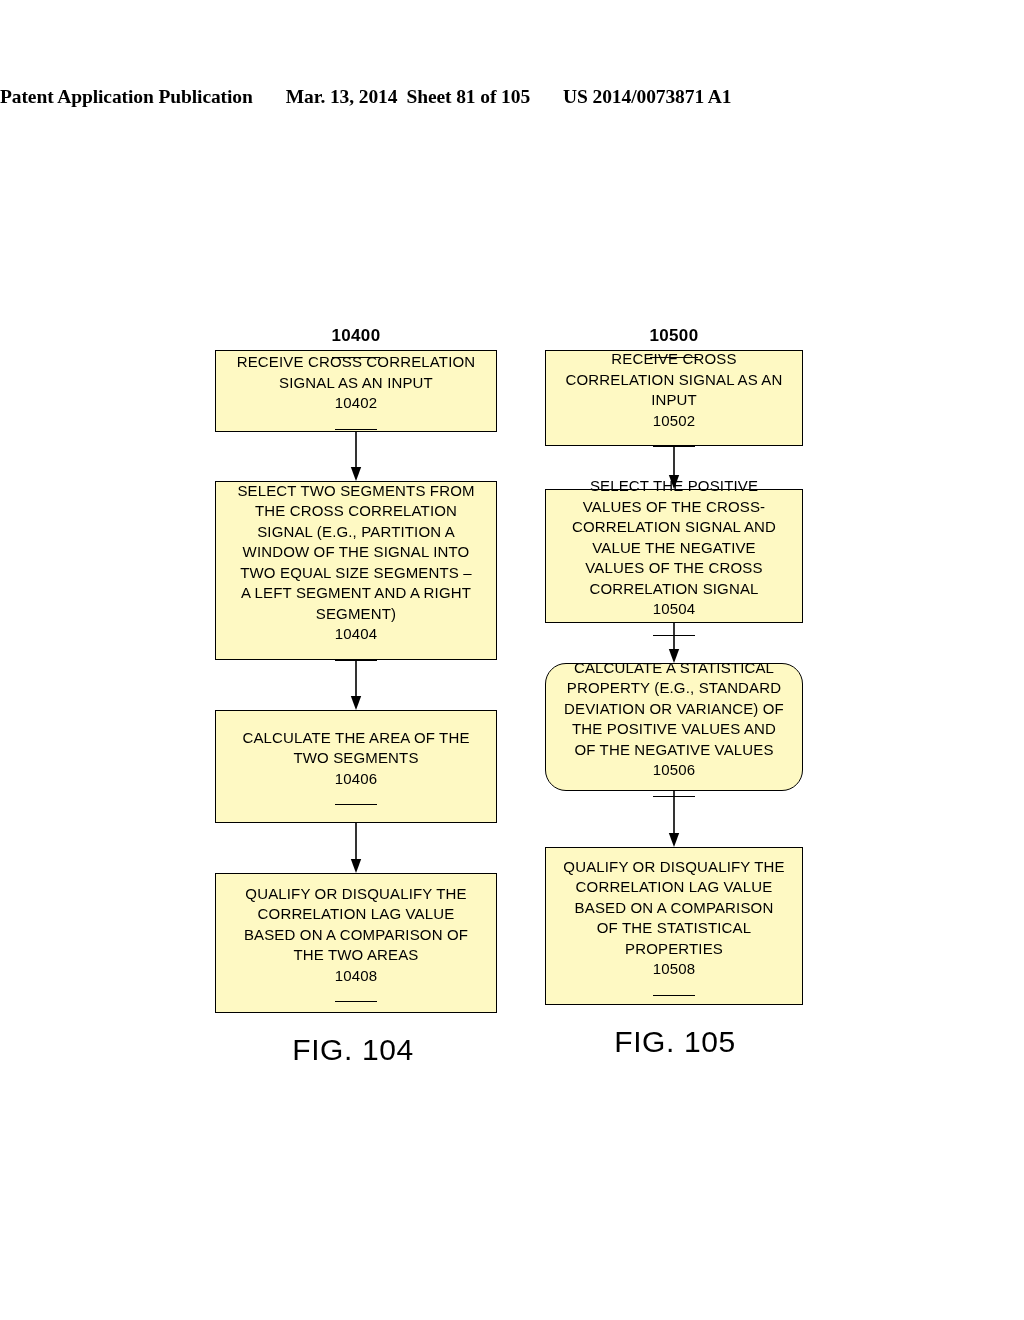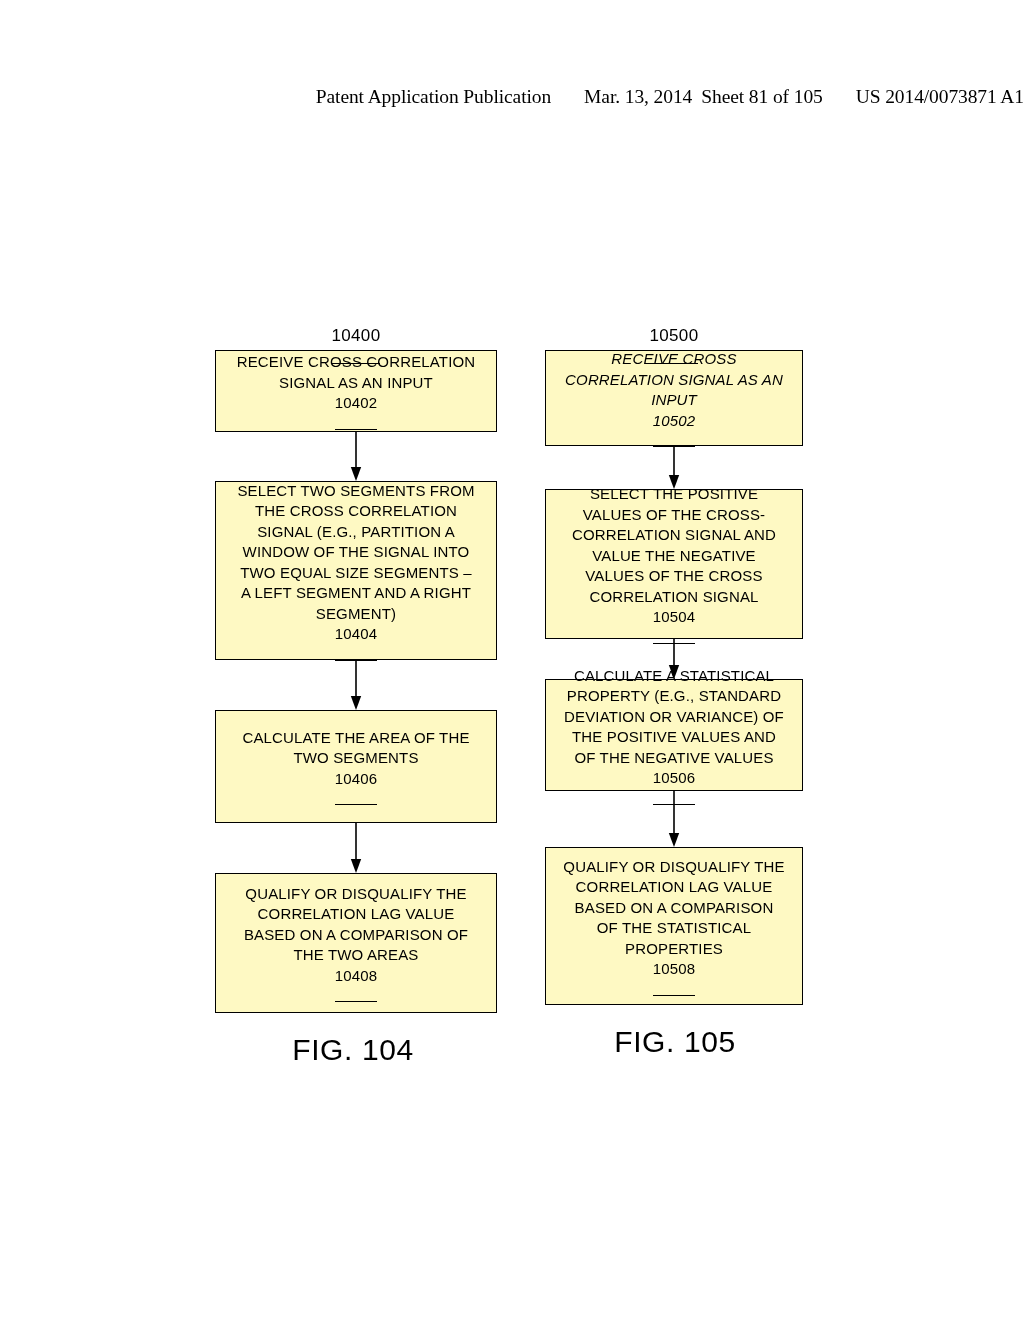--- a/index.html
+++ b/index.html
@@ -17,24 +17,24 @@
     overflow: hidden;
   }
 
   
   .page-header {
     position: absolute;
     top: 86px;
     left: 0;
     width: 1024px;
     display: flex;
-    justify-content: flex-end;
+    justify-content: flex-start;
     align-items: baseline;
     font-family: "Liberation Serif", serif;
-    font-weight: normal;
+    font-weight: bold;
     font-size: 19.5px;
     letter-spacing: -0.1px;
     white-space: nowrap;
   }
   .hdr-pub      { margin-right: 33px; }
   .hdr-date     { margin-right: 9px; }
   .hdr-sheet    { margin-right: 33px; }
   .hdr-number   { }
 
   
@@ -54,21 +54,22 @@
 
   .ref-label {
     text-align: center;
     font-size: 17px;
     line-height: 21px;
     letter-spacing: 0.3px;
     margin-bottom: 4px;
   }
   .ref-label span {
     border-bottom: 1px solid #000;
-    padding-bottom: 18px;
+    padding-bottom: 12px;
+    font-weight: bold;
   }
 
   .flow-box {
     box-sizing: border-box;
     border: 1.6px solid #000000;
     background: #fef9c3;
     display: flex;
     flex-direction: column;
     justify-content: center;
     align-items: center;
@@ -86,23 +87,23 @@
     margin-top: 0px;
   }
 
   
   #fig-104 .box-0 { height: 82px; }
   #fig-104 .box-1 { height: 179px; }
   #fig-104 .box-2 { height: 113px; }
   #fig-104 .box-3 { height: 140px; }
 
   
-  #fig-105 .box-0 { height: 96px; font-style: italic; }
-  #fig-105 .box-1 { height: 150px; text-align: right; }
-  #fig-105 .box-2 { height: 112px; }
+  #fig-105 .box-0 { height: 96px; }
+  #fig-105 .box-1 { height: 134px; text-align: right; }
+  #fig-105 .box-2 { height: 128px; border-radius: 21px; }
   #fig-105 .box-3 { height: 158px; }
 
   
   .arrow {
     position: relative;
     width: 100%;
     display: flex;
     justify-content: center;
   }
   .arrow svg { display: block; }

